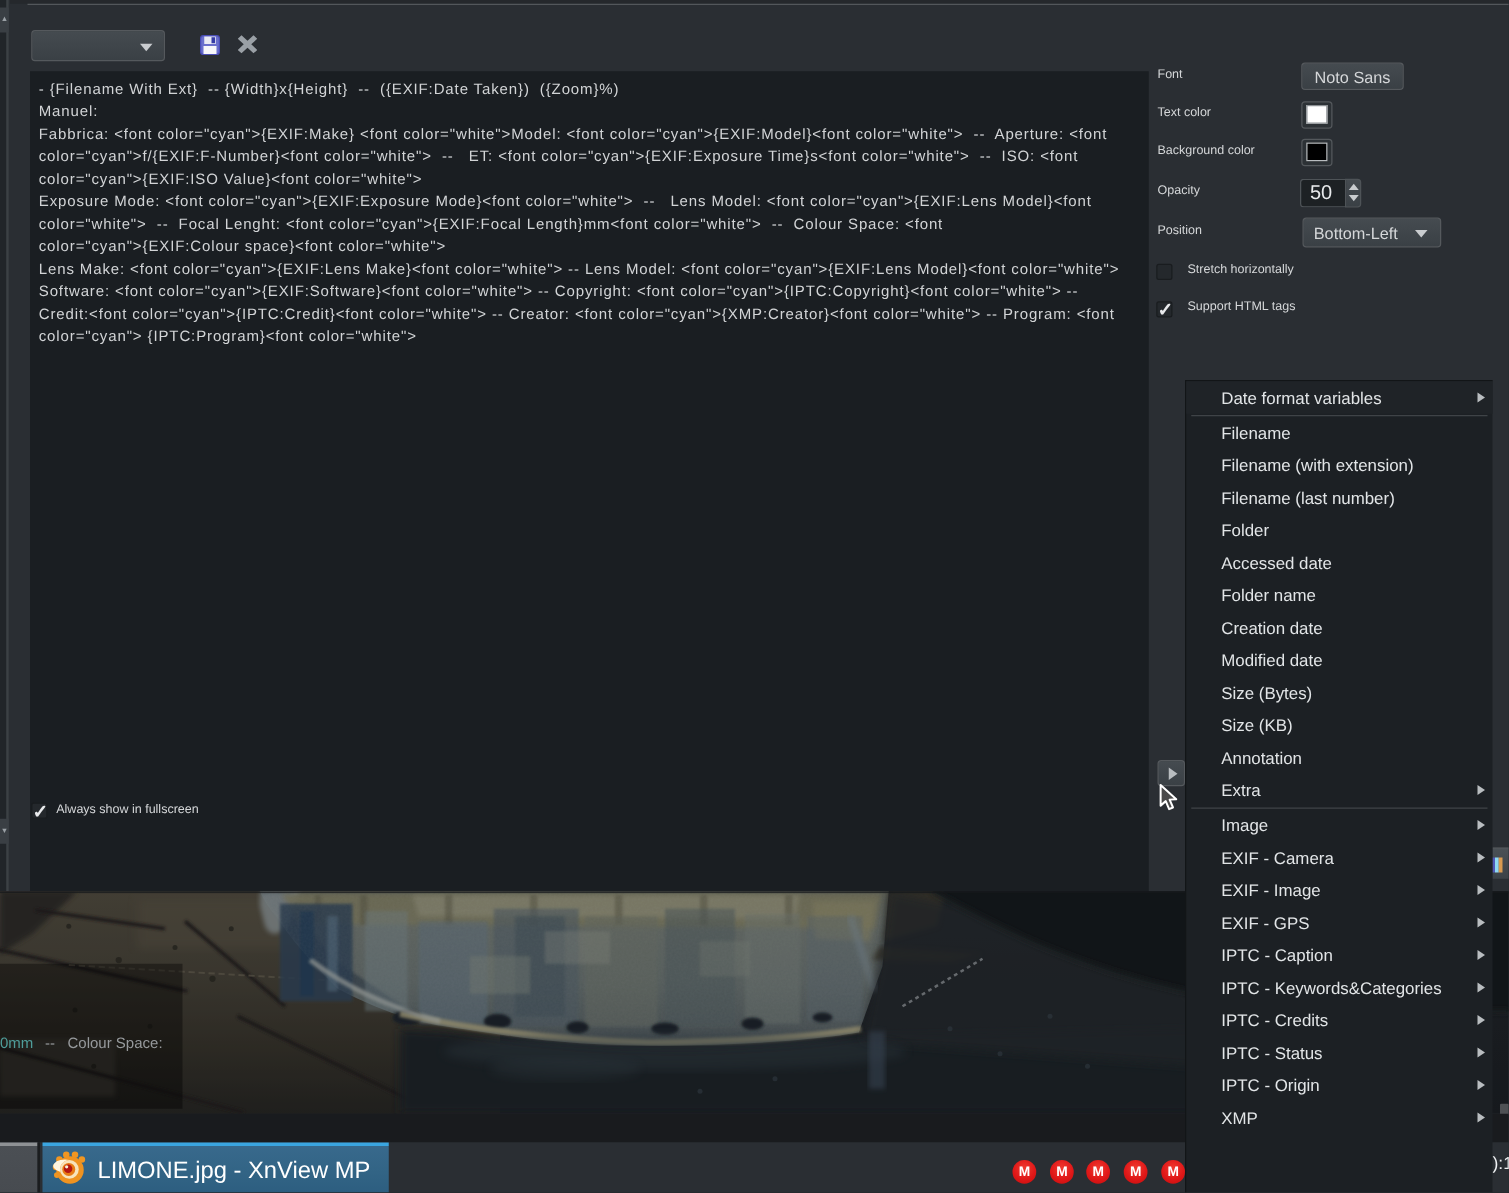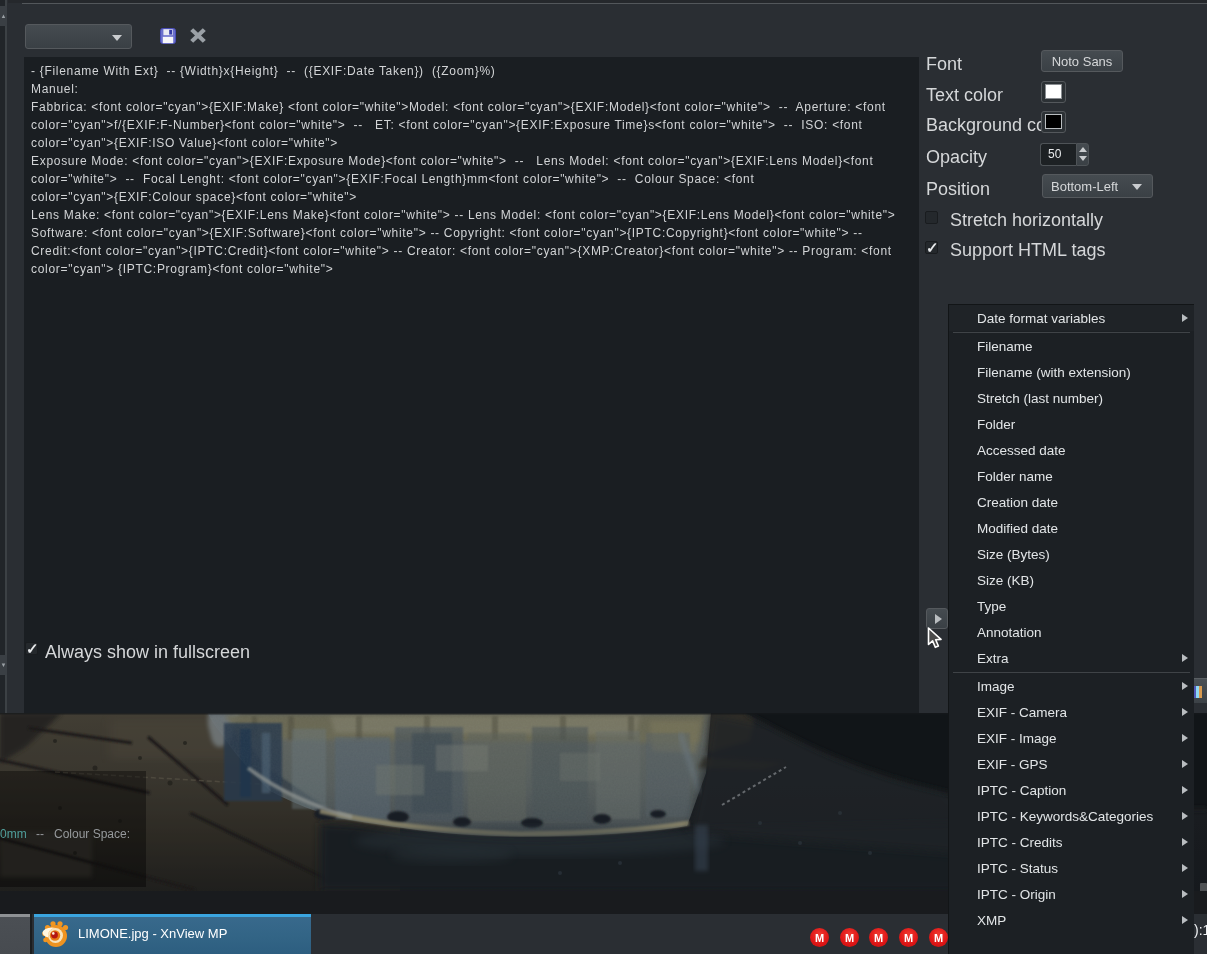--- a/index.html
+++ b/index.html
@@ -25,43 +25,43 @@
   #textarea { left:24px; top:57px; width:895px; height:701px; background:#1a1e22; color:#d2d4d6;
     font-size:12px; line-height:18px; white-space:pre; padding:5px 0 0 7px; letter-spacing:0.7px; }
 
   
   #nextbtn { left:926px; top:608px; width:22px; height:21px; }
   #nextbtn .tri { position:absolute; left:8px; top:5px; width:0; height:0; border-top:5.5px solid transparent; border-bottom:5.5px solid transparent; border-left:7px solid #b9bdc0; }
 
   
   .cb { position:absolute; width:13px; height:13px; background:#24282c; border:1px solid #191c1f; border-radius:2px; }
   .cb.checked::after { content:"\2713"; position:absolute; left:0px; top:-3px; color:#e8eaec; font-size:15px; font-weight:bold; }
-  .lbl { position:absolute; color:#d5d7d9; font-size:18px; white-space:nowrap; }
+  .lbl { position:absolute; color:#d5d7d9; font-size:10px; white-space:nowrap; }
 
   
   #fontbtn { left:1041px; top:50px; width:82px; height:22px; color:#d5d7d9; font-size:13px; text-align:center; line-height:21px; }
   .swatch { position:absolute; left:1041px; width:25px; height:22px; background:#2c3135; border:1px solid #54585c; border-radius:3px; }
   .swatch .inner { position:absolute; left:3px; top:2px; width:17px; height:15px; }
-  #spinfield { left:1040px; top:143px; width:36px; height:23px; background:#1d2124; border:1px solid #4e5357; border-right:none; border-radius:3px 0 0 3px; color:#e8eaec; font-size:12px; line-height:21px; padding-left:7px; }
+  #spinfield { left:1040px; top:143px; width:36px; height:23px; background:#1d2124; border:1px solid #4e5357; border-right:none; border-radius:3px 0 0 3px; color:#e8eaec; font-size:16px; line-height:21px; padding-left:7px; }
   #spinbtns { left:1076px; top:143px; width:13px; height:23px; background:linear-gradient(#454b50,#3a4045); border:1px solid #4e5357; border-radius:0 3px 3px 0; }
   #poscombo { left:1042px; top:174px; width:111px; height:24px; color:#d5d7d9; font-size:13px; line-height:23px; padding-left:8px; }
 
   
   #menu { left:948px; top:304px; width:246px; height:650px; background:#1c2024; border-left:1px solid #121517; border-top:1px solid #121517; }
   .mi { position:relative; height:26px; display:flex; align-items:center; padding-left:28px; color:#e2e5e7; font-size:13.5px; }
   .mi .sub { position:absolute; right:6px; top:8.5px; width:0; height:0; border-top:4.5px solid transparent; border-bottom:4.5px solid transparent; border-left:6px solid #b9bdc0; }
   .msep { height:2px; position:relative; }
   .msep::after { content:""; position:absolute; left:4px; right:4px; top:0.5px; height:1px; background:#3f4347; }
 
   
   #darkband { left:0; top:891px; width:1207px; height:23px; background:#191b1e; }
   #taskbar { left:0; top:914px; width:1207px; height:40px; background:#2a2e33; }
   #startsq { left:0; top:0; width:32px; height:40px; background:linear-gradient(#8e9194 0, #8e9194 3px, #4b4f54 3px, #474b50 100%); position:absolute; border-right:2px solid #1b1d1f; }
   #taskbtn { position:absolute; left:34px; top:0; width:277px; height:40px; background:linear-gradient(#3aa5e0 0, #3aa5e0 3px, #38698c 3px, #326485 24px, #2d5e80 40px); }
-  #taskbtn span { position:absolute; left:44px; top:11.5px; color:#fff; font-size:13px; white-space:nowrap; }
+  #taskbtn span { position:absolute; left:44px; top:11.5px; color:#fff; font-size:19px; white-space:nowrap; }
   .mega { position:absolute; top:13.5px; width:19px; height:19px; background:radial-gradient(circle at 50% 35%, #f03a30 0%, #e01818 55%, #c40d0d 100%); border-radius:50%; color:#fff; font-size:11px; font-weight:bold; text-align:center; line-height:20px; }
 
   
   #fragbtn { left:1194px; top:678px; width:13px; height:25px; background:linear-gradient(#4a5055,#3c4247); border-top:1px solid #5a5f63; }
 </style>
 </head>
 <body>
 <div id="stage">
 
   <div class="abs" id="lsliver"></div>
@@ -311,29 +311,28 @@
     <div class="mega" style="left:929px;">M</div>
     <div style="position:absolute; left:1194px; top:8px; color:#f0f2f4; font-size:14px;">):1</div>
     <div style="position:absolute; left:1220px; top:24px; color:#e8eaec; font-size:11px;">er</div>
   </div>
 
   <div class="abs" id="menu">
     <div class="mi" style="background:#1f2327;text-align:center;">Date format variables<div class="sub"></div></div>
     <div class="msep"></div>
     <div class="mi">Filename</div>
     <div class="mi">Filename (with extension)</div>
-    <div class="mi">Stretch (last number)</div>
+    <div class="mi">Filename (last number)</div>
     <div class="mi">Folder</div>
     <div class="mi">Accessed date</div>
     <div class="mi">Folder name</div>
     <div class="mi">Creation date</div>
     <div class="mi">Modified date</div>
     <div class="mi">Size (Bytes)</div>
     <div class="mi">Size (KB)</div>
-    <div class="mi">Type</div>
     <div class="mi">Annotation</div>
     <div class="mi">Extra<div class="sub"></div></div>
     <div class="msep"></div>
     <div class="mi">Image<div class="sub"></div></div>
     <div class="mi">EXIF - Camera<div class="sub"></div></div>
     <div class="mi">EXIF - Image<div class="sub"></div></div>
     <div class="mi">EXIF - GPS<div class="sub"></div></div>
     <div class="mi">IPTC - Caption<div class="sub"></div></div>
     <div class="mi">IPTC - Keywords&amp;Categories<div class="sub"></div></div>
     <div class="mi">IPTC - Credits<div class="sub"></div></div>

